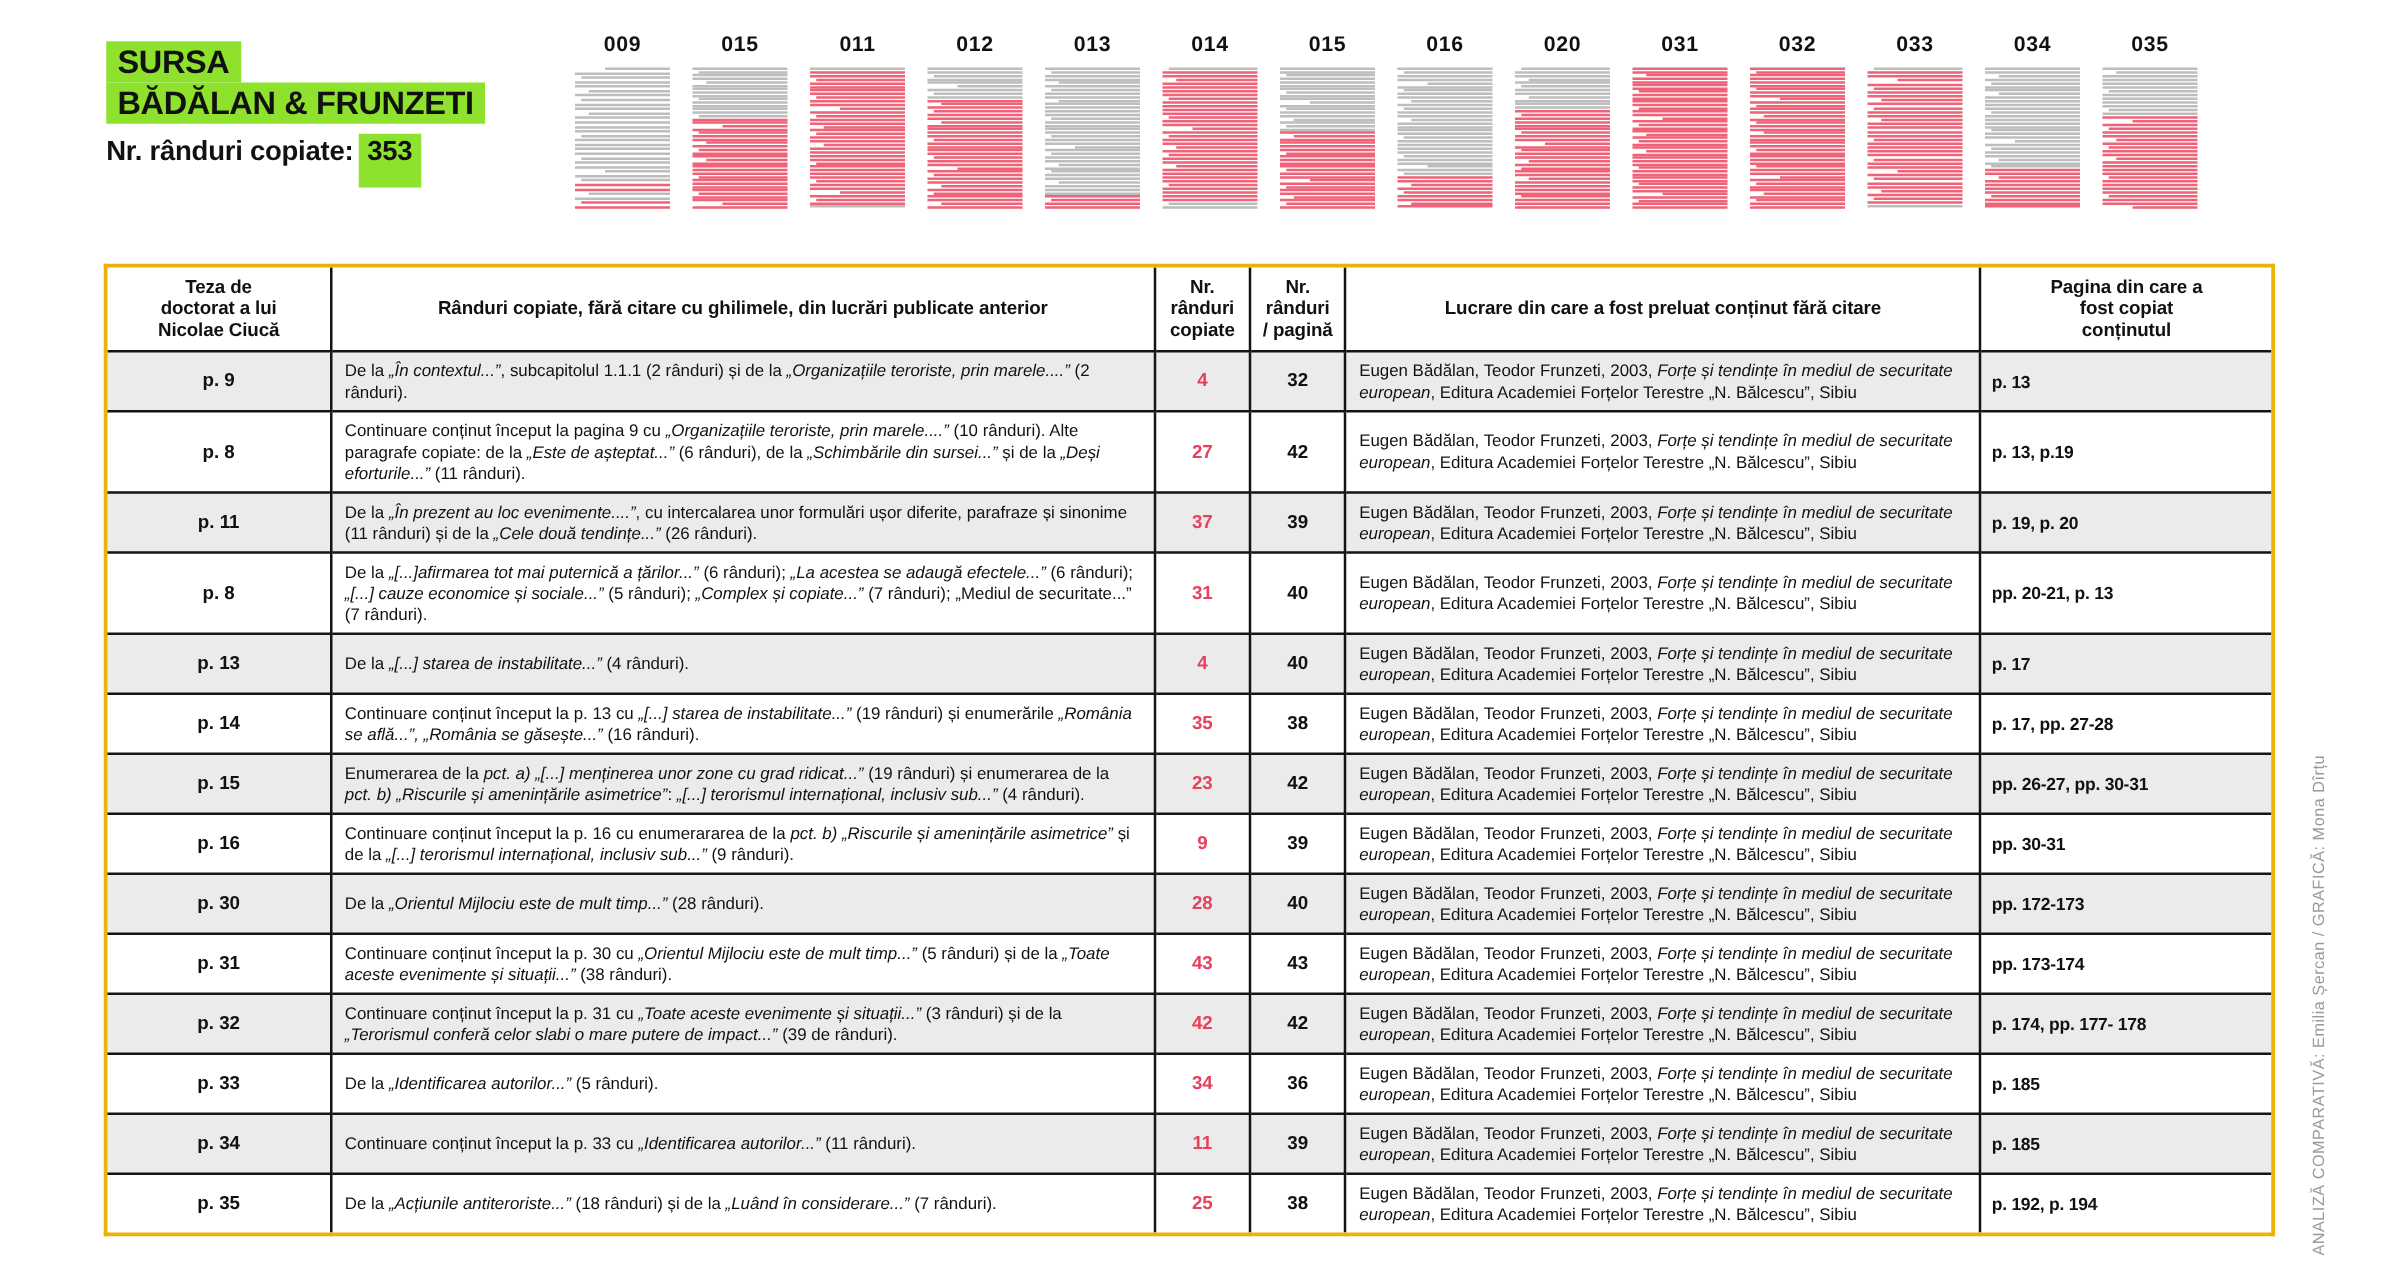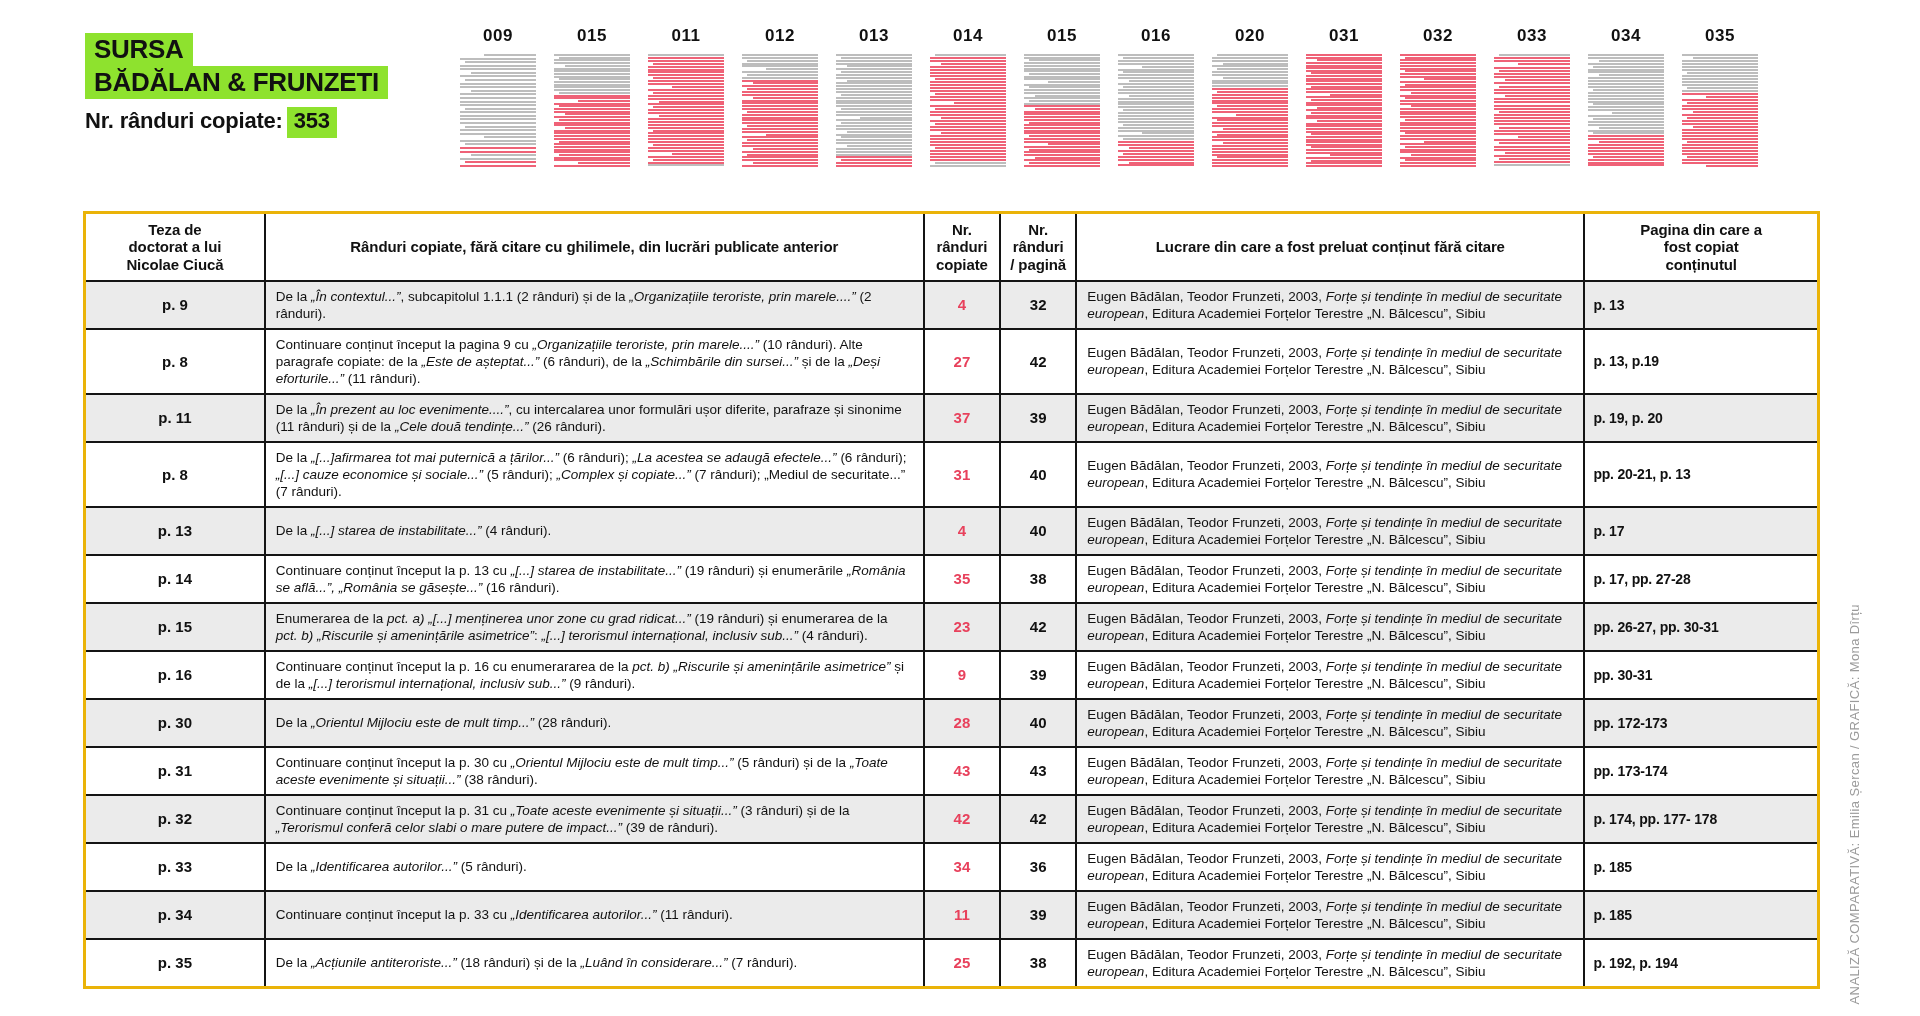--- a/index.html
+++ b/index.html
@@ -5,21 +5,21 @@
   * { margin:0; padding:0; box-sizing:border-box; }
   html,body { width:1920px; height:1016px; background:#ffffff; overflow:hidden;
               font-family:"Liberation Sans", sans-serif; color:#111; }
   #stage { position:relative; width:1920px; height:1016px; }
 
   
   .brand { position:absolute; left:85px; top:33px; }
   .brand .hl { display:table; background:var(--green); padding:2px 9px 3px 9px;
                font-size:26px; font-weight:800; letter-spacing:-0.3px; line-height:1.08; }
   .copied-line { position:absolute; left:85px; top:108px; font-size:22px; font-weight:800; letter-spacing:-0.2px; }
-  .copied-line .val { background:var(--green); padding:1px 7px 5px 7px; margin-left:4px; }
+  .copied-line .val { background:var(--green); padding:1px 7px 17px 7px; margin-left:4px; }
   .note { position:absolute; left:85px; top:147px; width:305px; font-size:13.5px; line-height:17px; color:#1c1c1c; }
 
   
   .charts { position:absolute; left:460px; top:26px; display:flex; gap:18px; }
   .chart { width:76px; }
   .chart-label { text-align:center; font-size:17px; font-weight:700; letter-spacing:0.5px; height:22px; margin-bottom:6px; }
   .chart-lines { height:113px; display:flex; flex-direction:column; justify-content:space-between; align-items:flex-end; }
   .chart-lines .ln { display:block; height:2px; }
 
   

